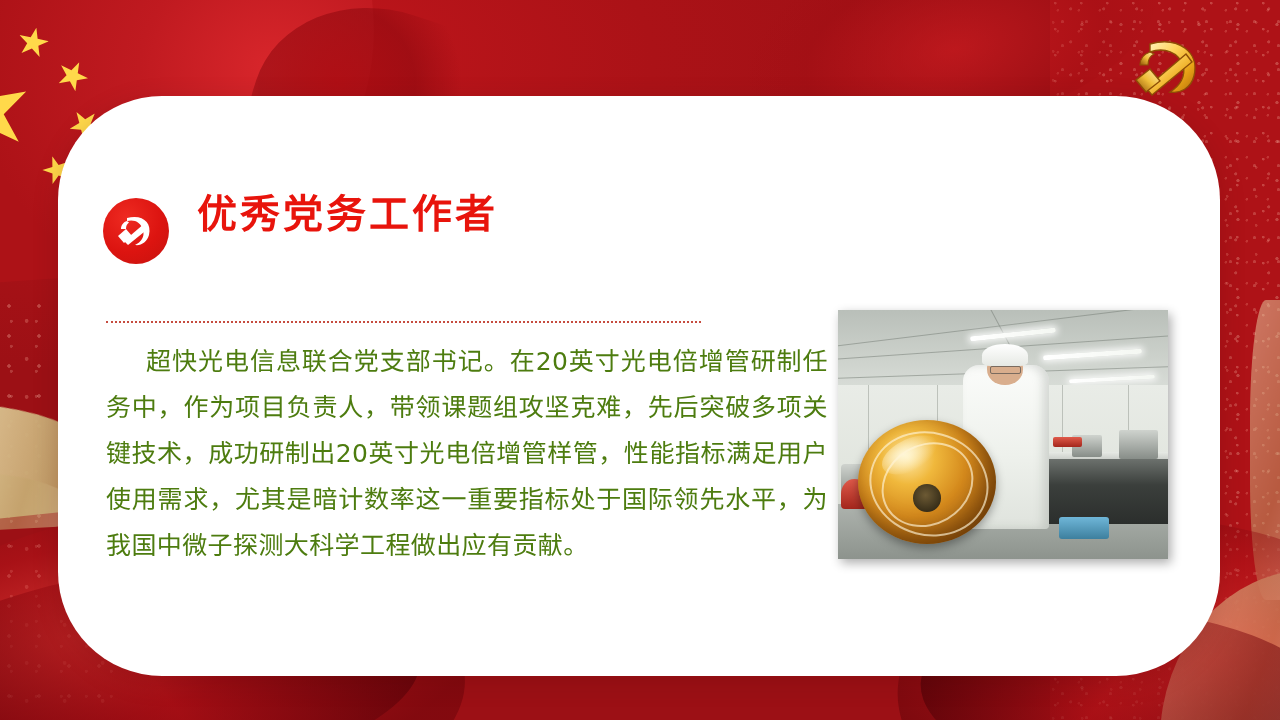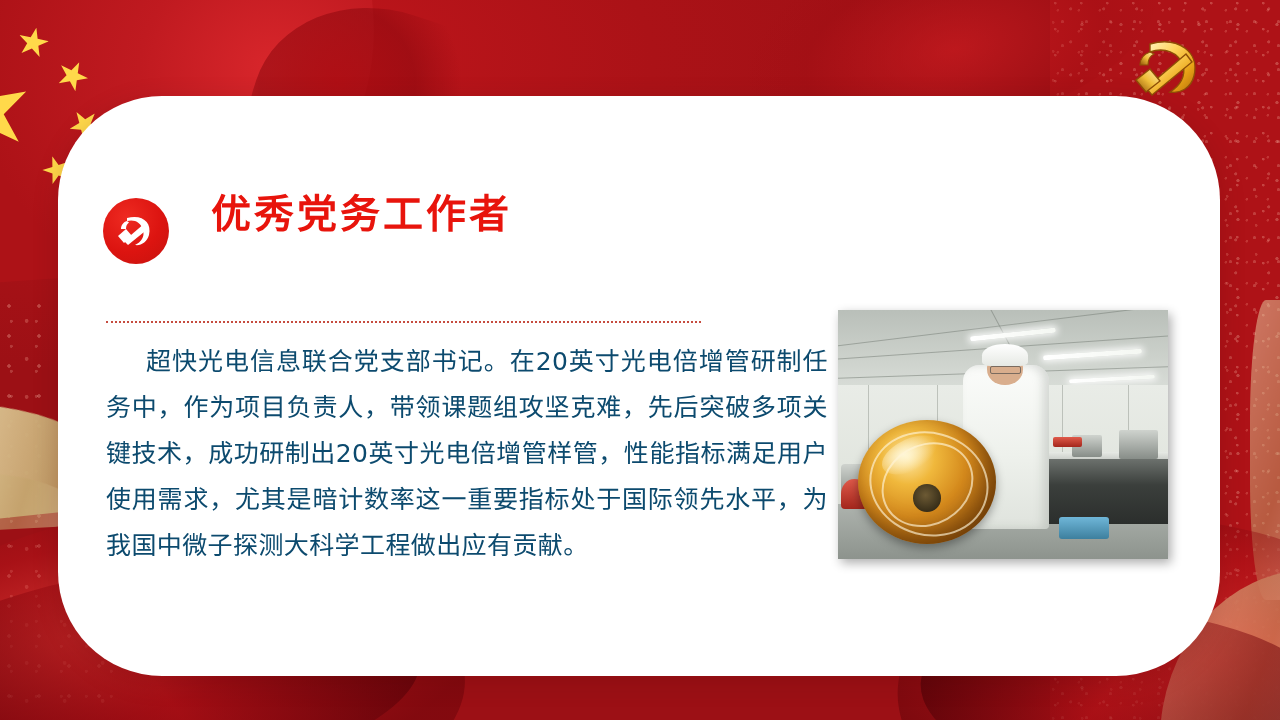--- a/index.html
+++ b/index.html
@@ -205,21 +205,21 @@
     height: 66px;
     border-radius: 50%;
     background: radial-gradient(circle at 36% 30%, #EE2A21 0%, #DC1410 55%, #C6120E 100%);
     display: flex;
     align-items: center;
     justify-content: center;
     flex: 0 0 auto;
     margin-top: 6px;
   }
   .title-block {
-    margin-left: 42px;
+    margin-left: 28px;
     padding-top: 0;
   }
   .title-main {
     font-family: "DejaVu Serif", "Liberation Serif", serif;
     font-size: 40px;
     font-weight: 700;
     color: #E8140C;
     letter-spacing: 3px;
     line-height: 1.12;
     white-space: nowrap;
@@ -249,21 +249,21 @@
 
   
   .body-text {
     position: absolute;
     left: 48px;
     top: 243px;
     width: 722px;
     font-family: "DejaVu Sans", "Liberation Sans", sans-serif;
     font-size: 25px;
     line-height: 46px;
-    color: #0c4a6e;
+    color: #4d7c0f;
     text-align: justify;
     text-align-last: left;
     text-indent: 1.6em;
     letter-spacing: .4px;
   }
 
   
   .photo-wrap {
     position: absolute;
     left: 780px;

